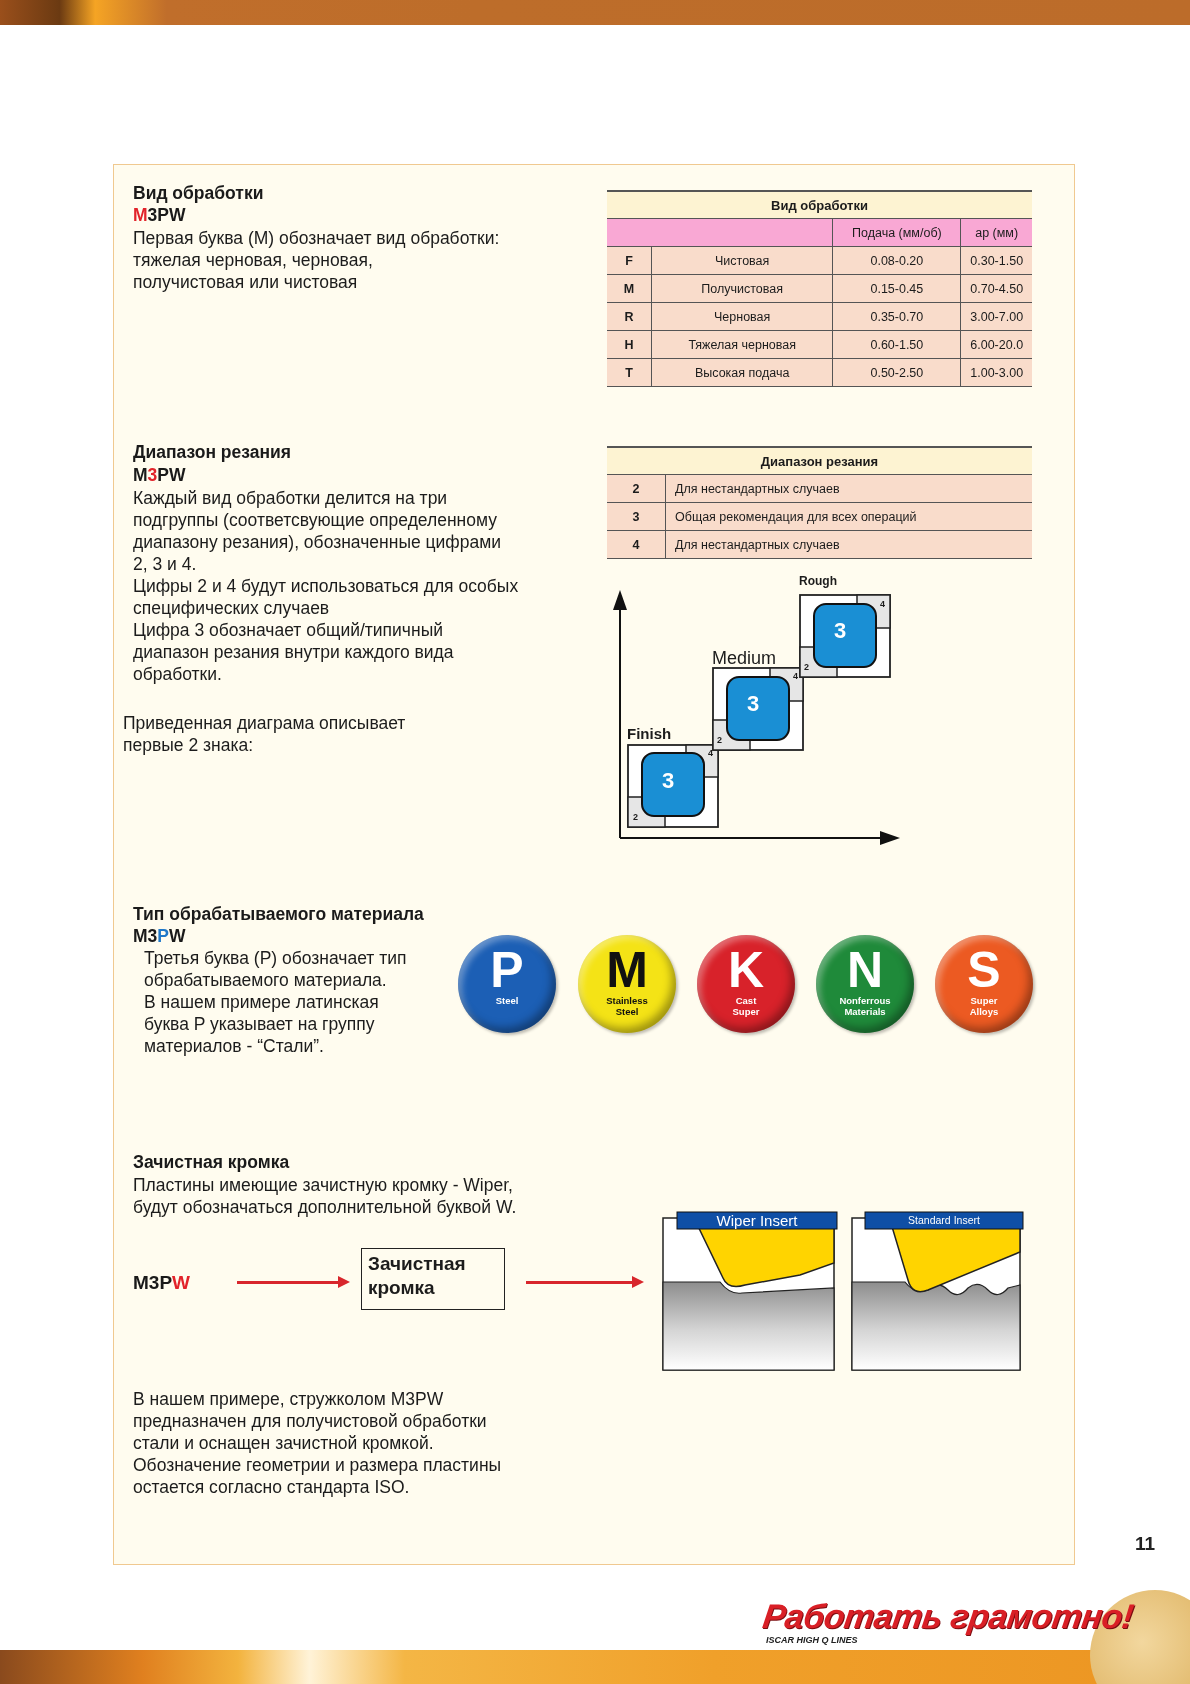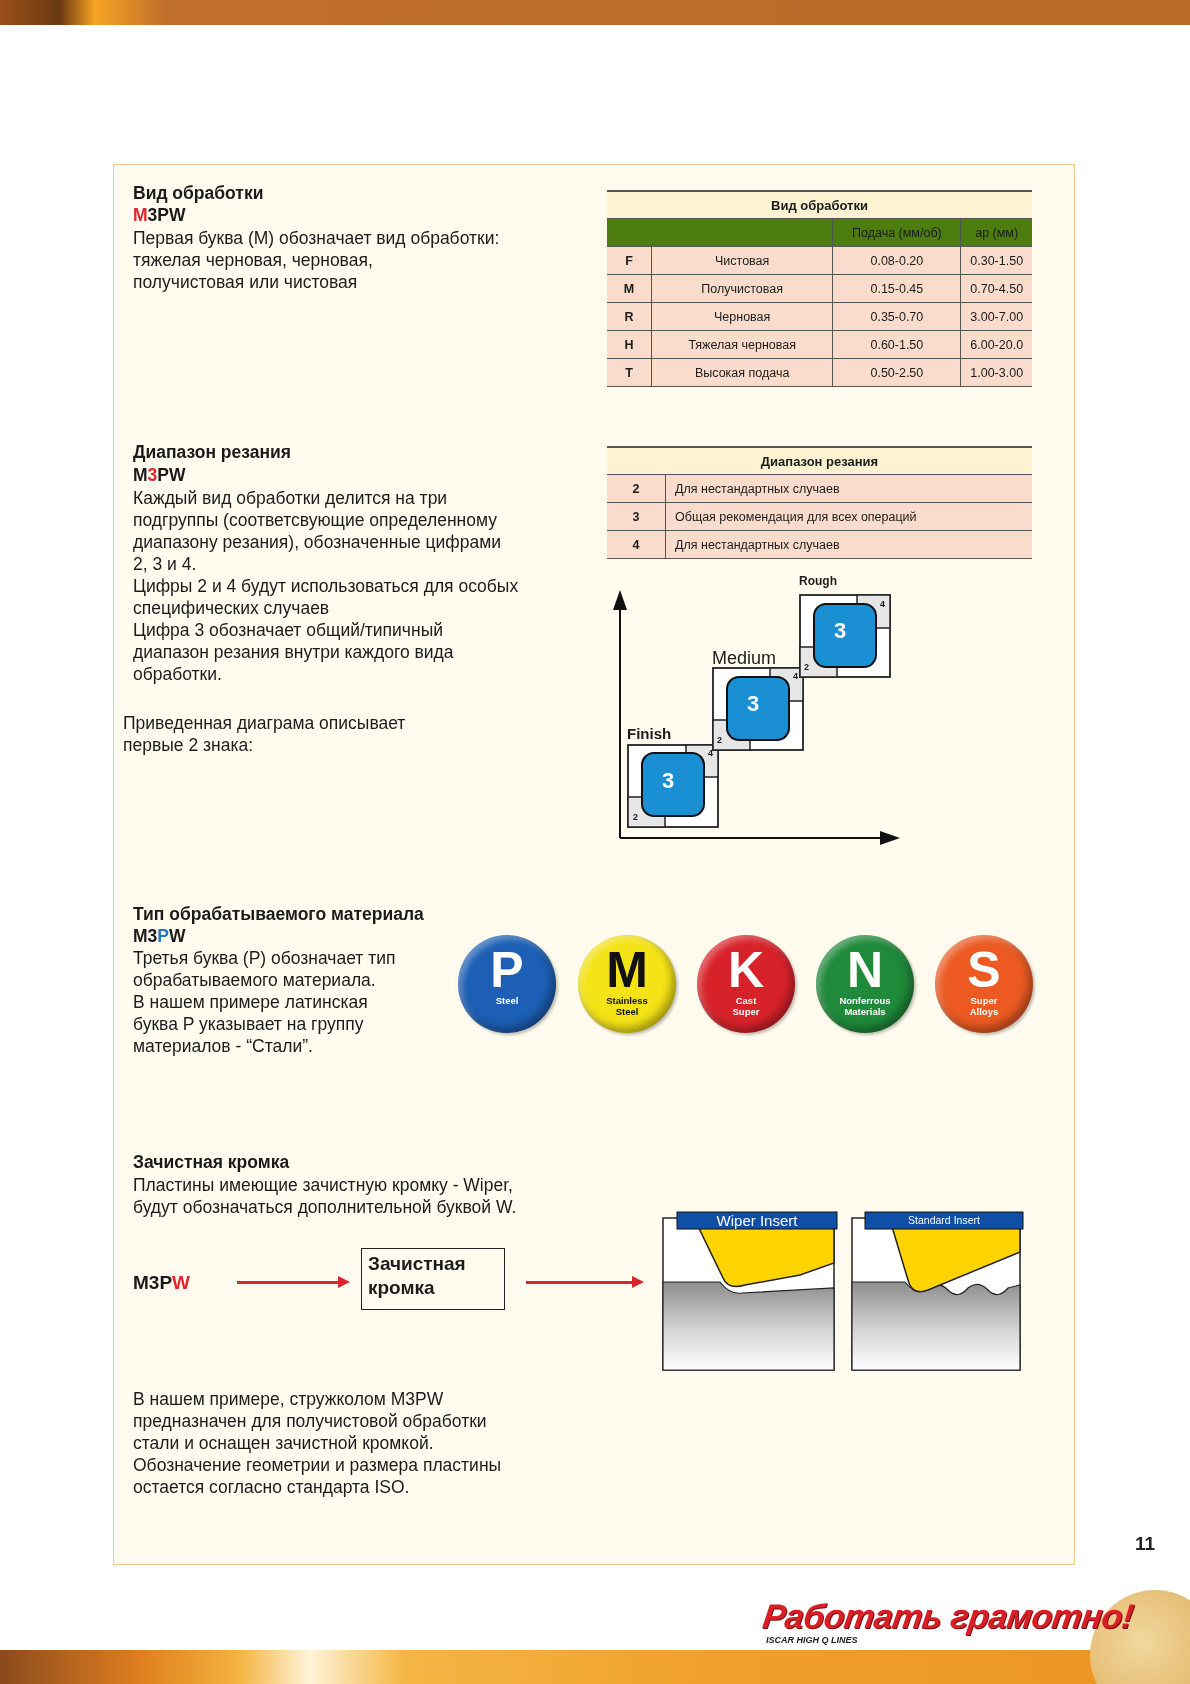--- a/index.html
+++ b/index.html
@@ -18,21 +18,21 @@
   .abs { position:absolute; }
   .h { font-size:17.5px; font-weight:bold; color:#1a1a1a; }
   .code { font-size:17.5px; font-weight:bold; color:#1a1a1a; }
   .code .hl-red { color:#e2232a; }
   .code .hl-blue { color:#1f78c8; }
   .p { font-size:17.5px; line-height:22px; color:#1c1c1c; white-space:pre-line; }
   table.t { border-collapse:collapse; font-size:12.5px; }
   table.t td { border-bottom:1.5px solid #555; padding:0; height:27px; text-align:center; }
   table.t .sep { border-left:1.5px solid #555; }
   .tbl-title { background:#fdf3d2; font-weight:bold; font-size:13px; border-top:2px solid #555; }
-  .tbl-head { background:#4d7c0f; }
+  .tbl-head { background:#f9a8d4; }
   .row-pink { background:#f9dccb; }
   .letter { font-weight:bold; }
   .circle { position:absolute; width:98px; height:98px; border-radius:50%; text-align:center; color:#fff;
     box-shadow:inset -4px -5px 8px rgba(0,0,0,0.35), inset 4px 4px 6px rgba(255,255,255,0.35), 2px 2px 3px rgba(0,0,0,0.25); }
   .circle .big { display:block; font-size:50px; font-weight:bold; line-height:50px; margin-top:10px; }
   .circle .small { display:block; font-size:9.5px; font-weight:bold; line-height:11px; }
   .arrow-red { position:absolute; height:3px; background:#d8262c; }
   .arrow-red::after { content:""; position:absolute; right:-10px; top:-5px; border-left:12px solid #d8262c; border-top:6.5px solid transparent; border-bottom:6.5px solid transparent; }
   .wiper-box { position:absolute; border:1.5px solid #222; background:#fffcef; font-size:19px; font-weight:bold; line-height:24px; padding:3px 6px; box-sizing:border-box; }
 </style>
@@ -164,21 +164,21 @@
   <div class="abs" style="left:33px;top:247px;font-size:9px;font-weight:bold;">2</div>
   <div class="abs" style="left:108px;top:183px;font-size:9px;font-weight:bold;">4</div>
   <div class="abs" style="left:117px;top:170px;font-size:9px;font-weight:bold;">2</div>
   <div class="abs" style="left:193px;top:106px;font-size:9px;font-weight:bold;">4</div>
   <div class="abs" style="left:204px;top:97px;font-size:9px;font-weight:bold;">2</div>
   <div class="abs" style="left:280px;top:34px;font-size:9px;font-weight:bold;">4</div>
 </div>
 
 <div class="abs h" style="left:133px;top:904px;">Тип обрабатываемого материала</div>
 <div class="abs code" style="left:133px;top:926px;"><span>M3</span><span class="hl-blue">P</span><span>W</span></div>
-<div class="abs p" style="left:133px;top:947px;width:300px;">Третья буква (P) обозначает тип
+<div class="abs p" style="left:144px;top:947px;width:300px;">Третья буква (P) обозначает тип
 обрабатываемого материала.
 В нашем примере латинская
 буква P указывает на группу
 материалов - “Стали”.</div>
 
 <div class="circle" style="left:458px;top:935px;background:#1c5fb5;">
   <span class="big">P</span>
   <span class="small">Steel</span>
   <span class="small"></span>
 </div>

